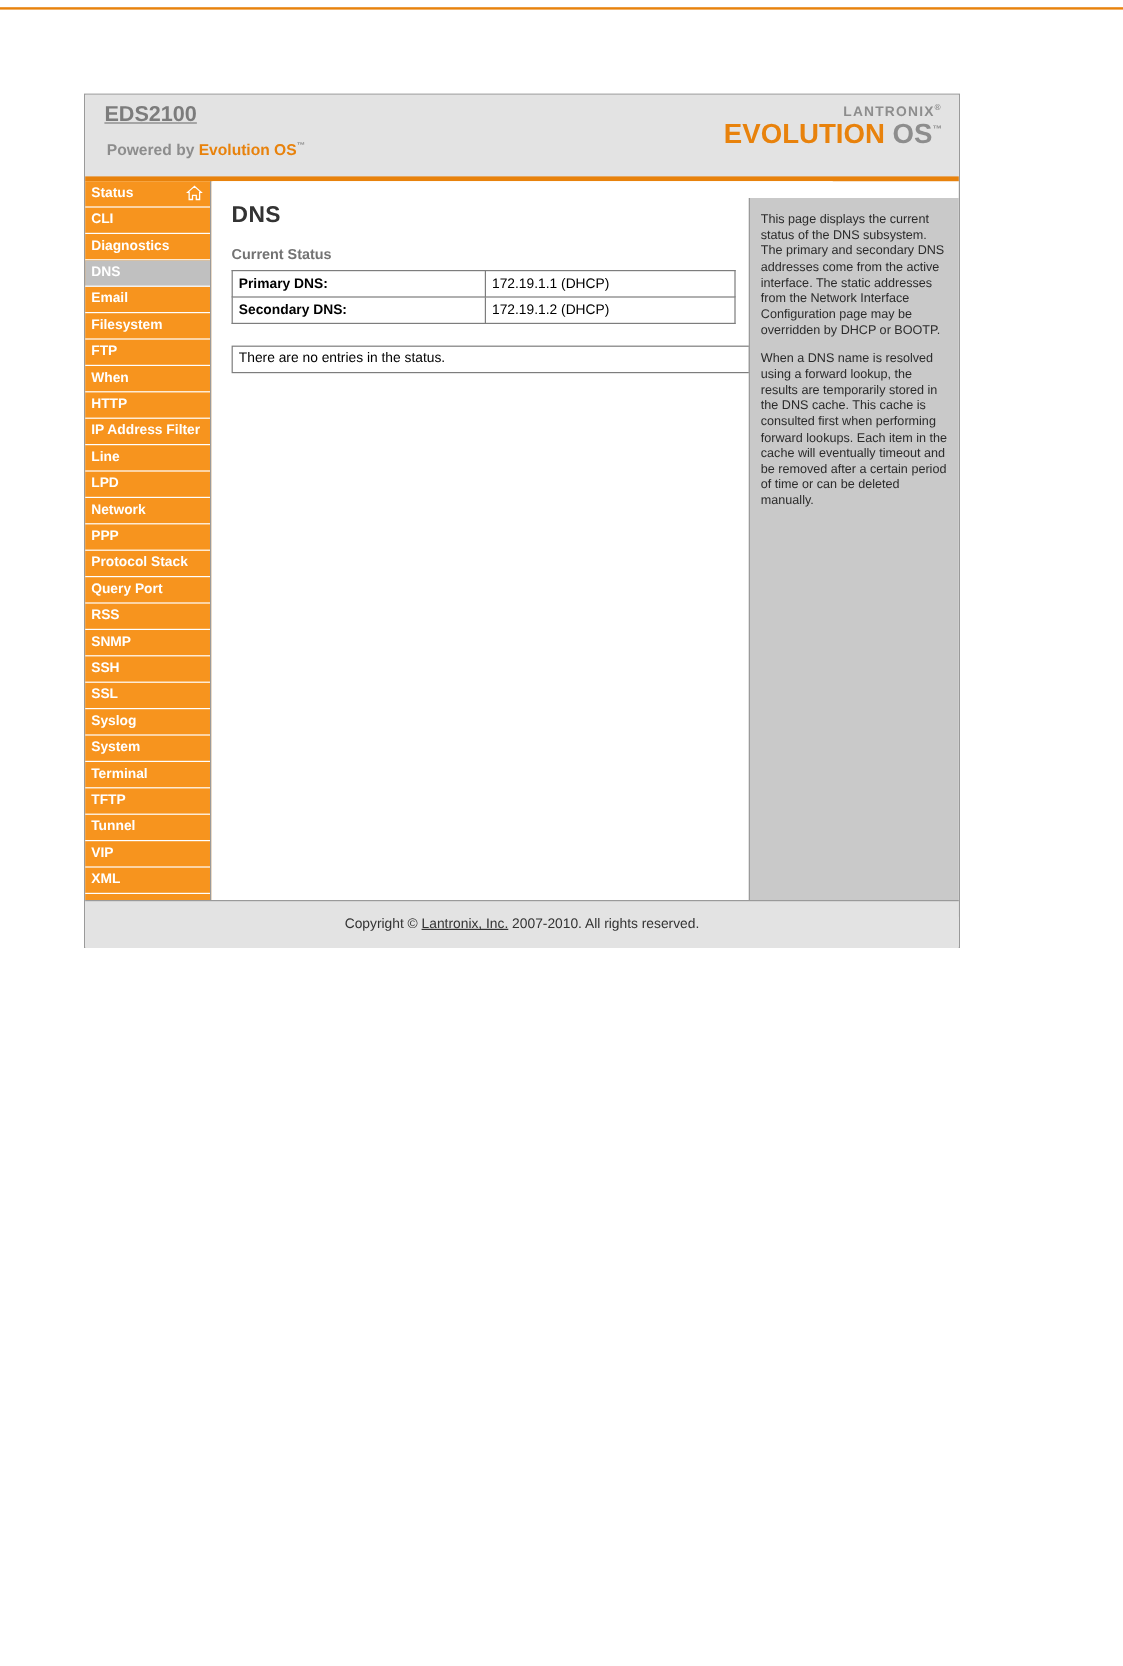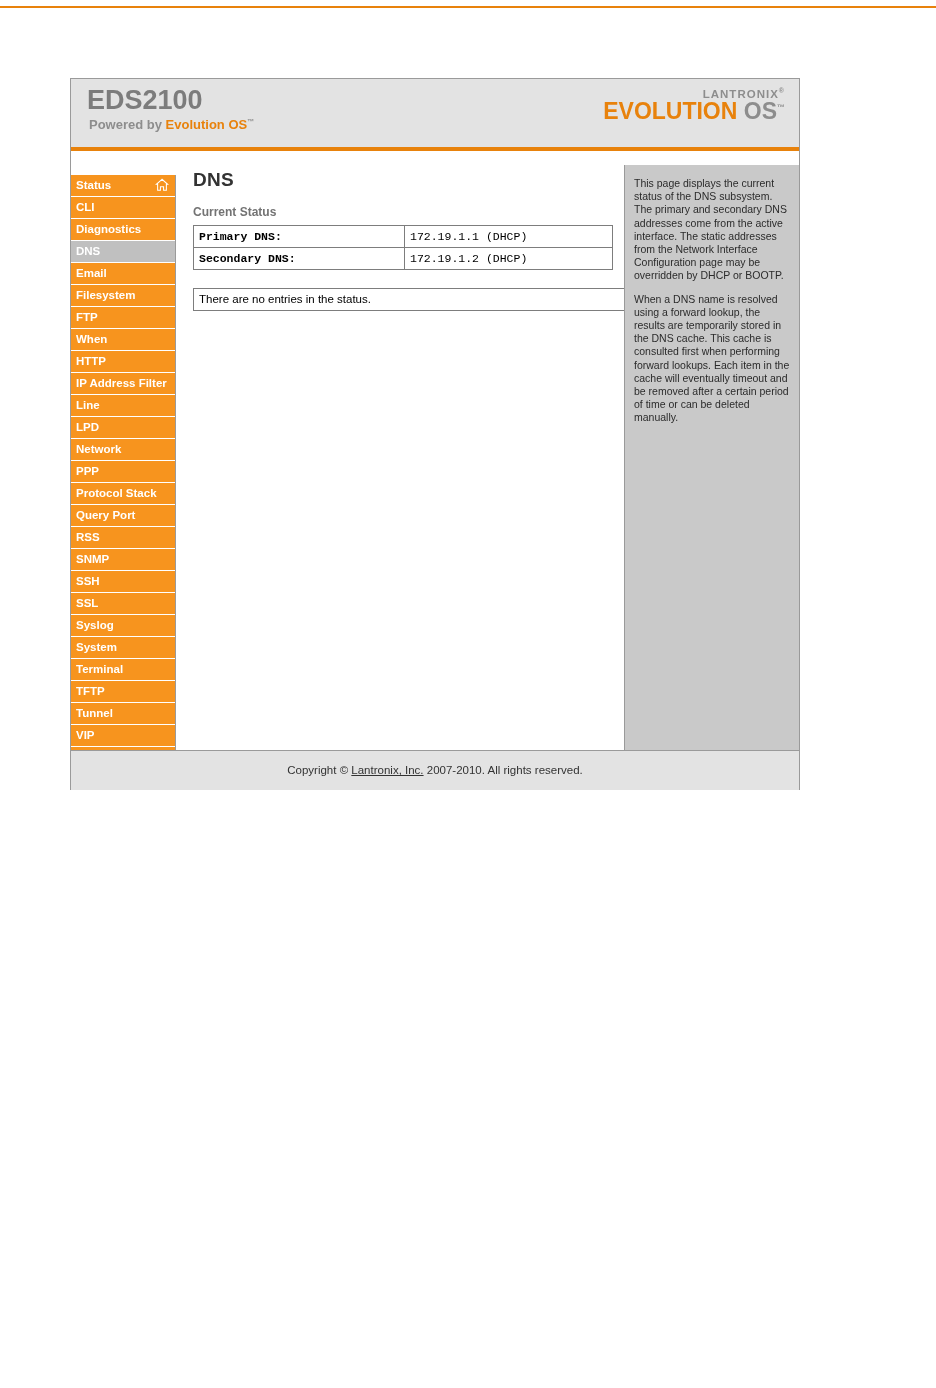--- a/index.html
+++ b/index.html
@@ -39,24 +39,25 @@
   .header {
     position: relative;
     height: 68px;
     background: #e3e3e3;
     border-bottom: 4px solid #e8820c;
   }
   .hdr-model {
     position: absolute;
     left: 16px;
     top: 6px;
-    font-size: 27px;
+    font-size: 18px;
     font-weight: bold;
     color: #7c7c7c;
     letter-spacing: 0px;
+    text-decoration: underline;
   }
   .hdr-powered {
     position: absolute;
     left: 18px;
     top: 38px;
     font-size: 13px;
     font-weight: bold;
     color: #8d8d8d;
   }
   .hdr-powered .evo {
@@ -105,21 +106,20 @@
   }
   .sidebar {
     position: absolute;
     left: 0;
     top: 0;
     width: 105px;
     height: 599px;
     background: #f7941e;
     border-right: 1px solid #9a9a9a;
     box-sizing: border-box;
-    margin-top: 24px;
   }
   .nav-item {
     position: relative;
     height: 22px;
     line-height: 21px;
     padding-left: 5px;
     font-size: 11.5px;
     font-weight: bold;
     color: #ffffff;
     border-bottom: 1px solid #ffffff;
@@ -159,21 +159,20 @@
     font-size: 12px;
     font-weight: bold;
     color: #737373;
     margin: 0 0 6px 0;
   }
   table.status-table {
     border-collapse: collapse;
     width: 420px;
     margin-bottom: 18px;
     table-layout: fixed;
-    font-family: Liberation Mono, monospace;
   }
   table.status-table td {
     border: 1px solid #7d7d7d;
     font-size: 11.5px;
     height: 19px;
     padding: 1px 5px;
     color: #000000;
   }
   table.status-table td.label {
     width: 200px;

